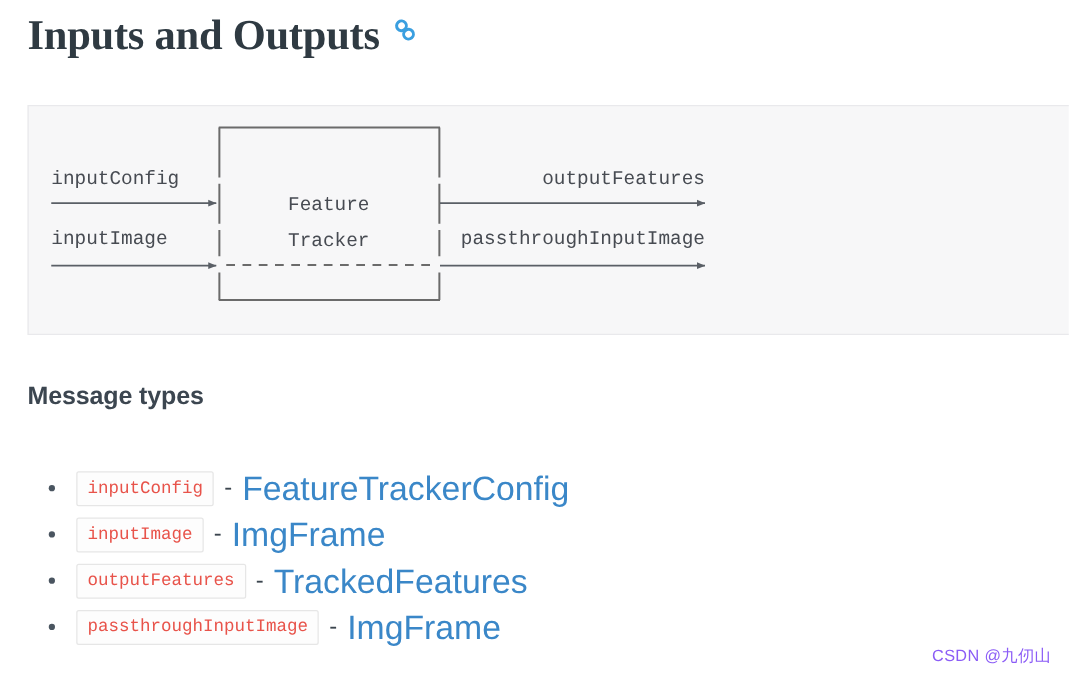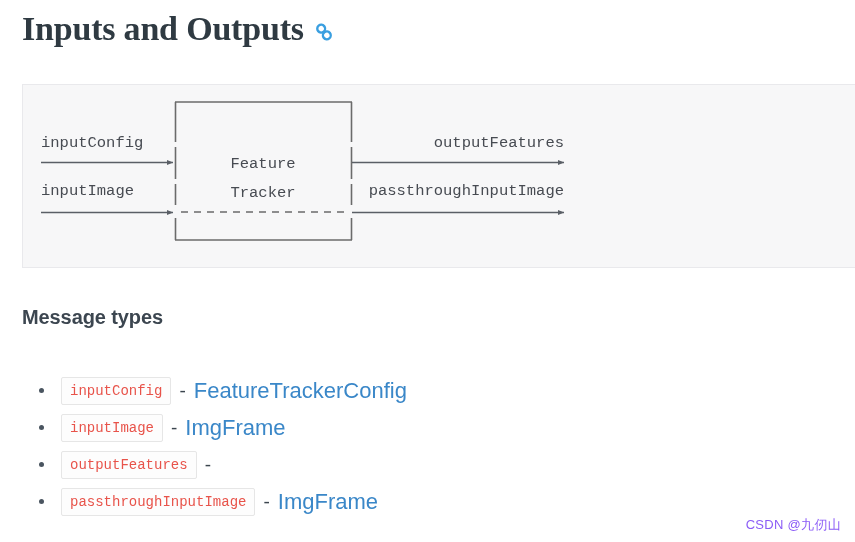--- a/index.html
+++ b/index.html
@@ -16,21 +16,20 @@
     color: #3b454e;
     -webkit-font-smoothing: antialiased;
   }
 
   
   .page-heading {
     position: absolute;
     left: 22px;
     top: 8px;
     display: flex;
-    align-items: center;
     gap: 10px;
     margin: 0;
   }
   .page-heading .heading-text {
     font-family: "Liberation Serif", serif;
     font-weight: bold;
     font-size: 34px;
     line-height: 42px;
     letter-spacing: -0.2px;
     color: #2f3a42;
@@ -114,21 +113,21 @@
     padding: 4px 8px;
     flex: 0 0 auto;
   }
   .dash {
     font-size: 19px;
     color: #3b454e;
     margin: 0 8px;
     flex: 0 0 auto;
   }
   .type-link {
-    font-size: 22px;
+    font-size: 27px;
     line-height: 26px;
     color: #3a87c8;
     text-decoration: none;
     cursor: pointer;
     flex: 0 0 auto;
   }
 
   
   .watermark {
     position: absolute;
@@ -211,20 +210,21 @@
   <li class="msg-item">
     <span class="bullet"></span>
     <code class="code-chip">inputImage</code>
     <span class="dash">-</span>
     <a class="type-link" href="#">ImgFrame</a>
   </li>
   <li class="msg-item">
     <span class="bullet"></span>
     <code class="code-chip">outputFeatures</code>
     <span class="dash">-</span>
+    <a class="type-link" href="#">TrackedFeatures</a>
   </li>
   <li class="msg-item">
     <span class="bullet"></span>
     <code class="code-chip">passthroughInputImage</code>
     <span class="dash">-</span>
     <a class="type-link" href="#">ImgFrame</a>
   </li>
 </ul>
 
 <div class="watermark">CSDN @九仞山</div>

